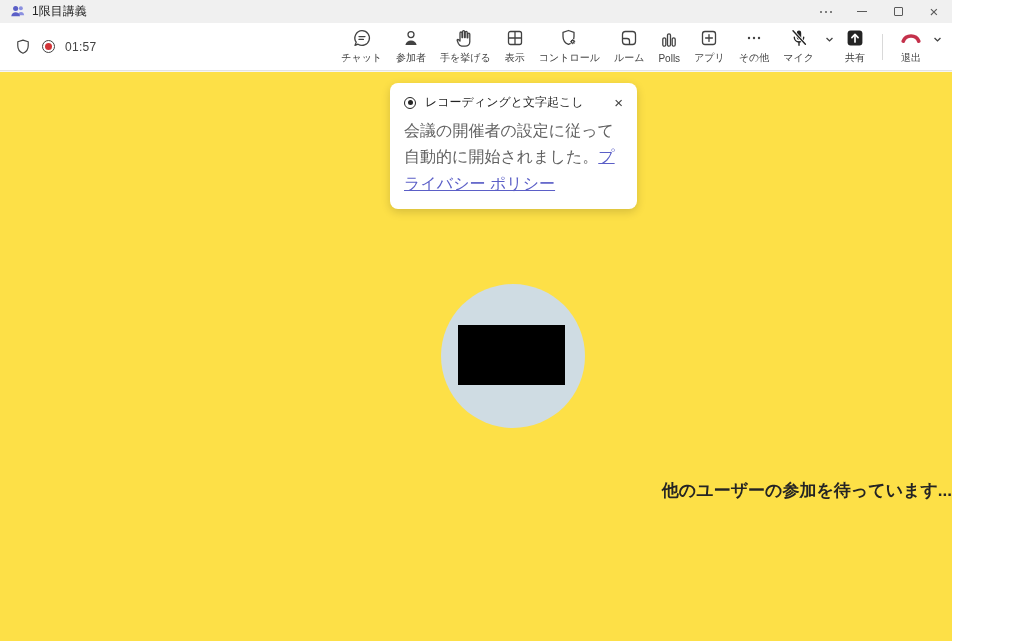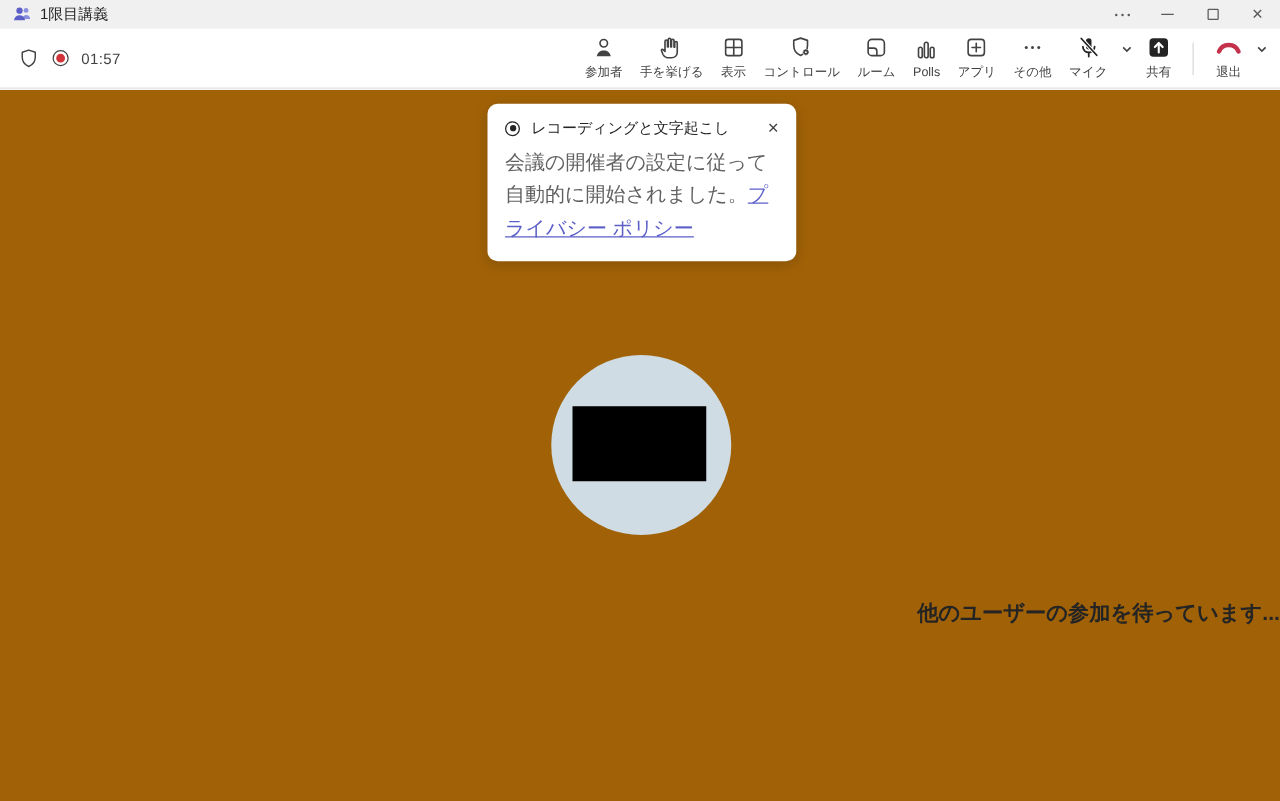--- a/index.html
+++ b/index.html
@@ -1,18 +1,18 @@
 <!DOCTYPE html>
 <html><head>
 <meta charset="utf-8">
 <style>
   * { margin:0; padding:0; box-sizing:border-box; }
   html,body { width:1024px; height:641px; overflow:hidden; }
   body { font-family:"Liberation Sans","DejaVu Sans",sans-serif; }
-  .window { position:relative; width:1024px; height:641px; background:#f5f5f5; overflow:hidden; }
+  .window { position:relative; width:952px; height:641px; background:#f5f5f5; overflow:hidden; }
 
   
   .titlebar { height:23px; background:#f0f0f0; display:flex; align-items:center; padding-left:10px; }
   .app-logo { display:flex; align-items:center; }
   .titlebar-title { font-size:12px; color:#242424; margin-left:7px; }
   .win-controls { margin-left:auto; display:flex; align-items:stretch; height:100%; }
   .win-btn { width:36px; display:flex; align-items:center; justify-content:center; color:#5a5a5a; cursor:pointer; }
   .dots3 { display:flex; gap:3px; }
   .dots3 i { width:2px; height:2px; border-radius:50%; background:#5a5a5a; }
   .min-glyph { display:block; width:10px; border-top:1px solid #5a5a5a; }
@@ -29,21 +29,21 @@
   .mid-group { display:flex; align-items:center; margin-left:auto; }
   .right-group { display:flex; align-items:center; padding-right:6px; }
   .btn { display:flex; flex-direction:column; align-items:center; justify-content:center; gap:3px; padding:0 7px; height:48px; cursor:pointer; }
   .btn-label { font-size:10px; color:#424242; white-space:nowrap; }
   .ticon { height:20px; display:flex; align-items:center; justify-content:center; }
   .split { display:flex; align-items:center; }
   .chevron { padding:0 3px; transform:translateY(-7px); cursor:pointer; display:flex; }
   .divider { width:1px; height:26px; background:#d9d9d9; margin:0 10px; }
 
   
-  .stage { position:absolute; top:72px; left:0; right:0; bottom:0; background:#a16207; }
+  .stage { position:absolute; top:72px; left:0; right:0; bottom:0; background:#fde047; }
 
   .notification { position:absolute; left:390px; top:11px; width:247px; background:#fff; border-radius:8px; box-shadow:0 3px 10px rgba(0,0,0,.16); padding:11px 12px 12px 14px; }
   .notif-head { display:flex; align-items:center; gap:9px; }
   .rec-ind-dark { width:12px; height:12px; border:1.5px solid #242424; border-radius:50%; display:flex; align-items:center; justify-content:center; flex:none; }
   .rec-ind-dark i { width:5px; height:5px; background:#242424; border-radius:50%; }
   .notif-title { font-size:12px; color:#242424; }
   .notif-close { margin-left:auto; font-size:15px; line-height:1; color:#424242; cursor:pointer; padding:0 2px; }
   .notif-body { font-size:16px; color:#616161; line-height:1.65; margin-top:7px; }
   .notif-link { color:#5b5fc7; text-decoration:underline; cursor:pointer; }
 
@@ -98,20 +98,29 @@
         </svg>
       </span>
       <span class="rec-ind">
           <i></i>
         </span>
       <span class="timer">01:57</span>
     </div>
 
     <div class="mid-group">
 
+      <div class="btn">
+        <span class="ticon">
+          <svg width="20" height="20" viewBox="0 0 20 20" fill="none" stroke="#424242" stroke-width="1.3">
+            <path d="M10 2.6a7.4 7.4 0 1 1-4 13.6L3 17.4l1.2-3.2A7.4 7.4 0 0 1 10 2.6z" stroke-linejoin="round"></path>
+            <path d="M7 8.6h6M7 11.4h4.4" stroke-linecap="round"></path>
+          </svg>
+        </span>
+        <span class="btn-label">チャット</span>
+      </div>
 
       <div class="btn">
         <span class="ticon">
           <svg width="20" height="20" viewBox="0 0 20 20">
             <circle cx="10" cy="6.6" r="3" fill="none" stroke="#424242" stroke-width="1.3"></circle>
             <path d="M4.4 17c.6-3 2.7-4.6 5.6-4.6s5 1.6 5.6 4.6z" fill="#424242"></path>
           </svg>
         </span>
         <span class="btn-label">参加者</span>
       </div>

